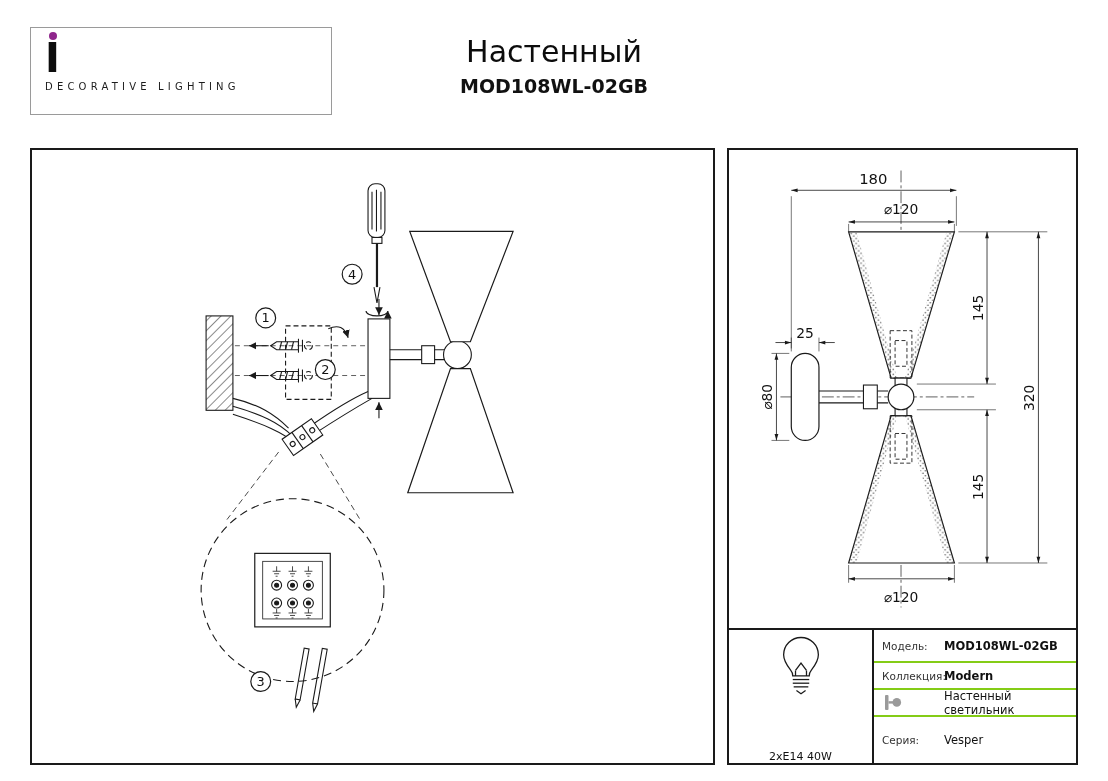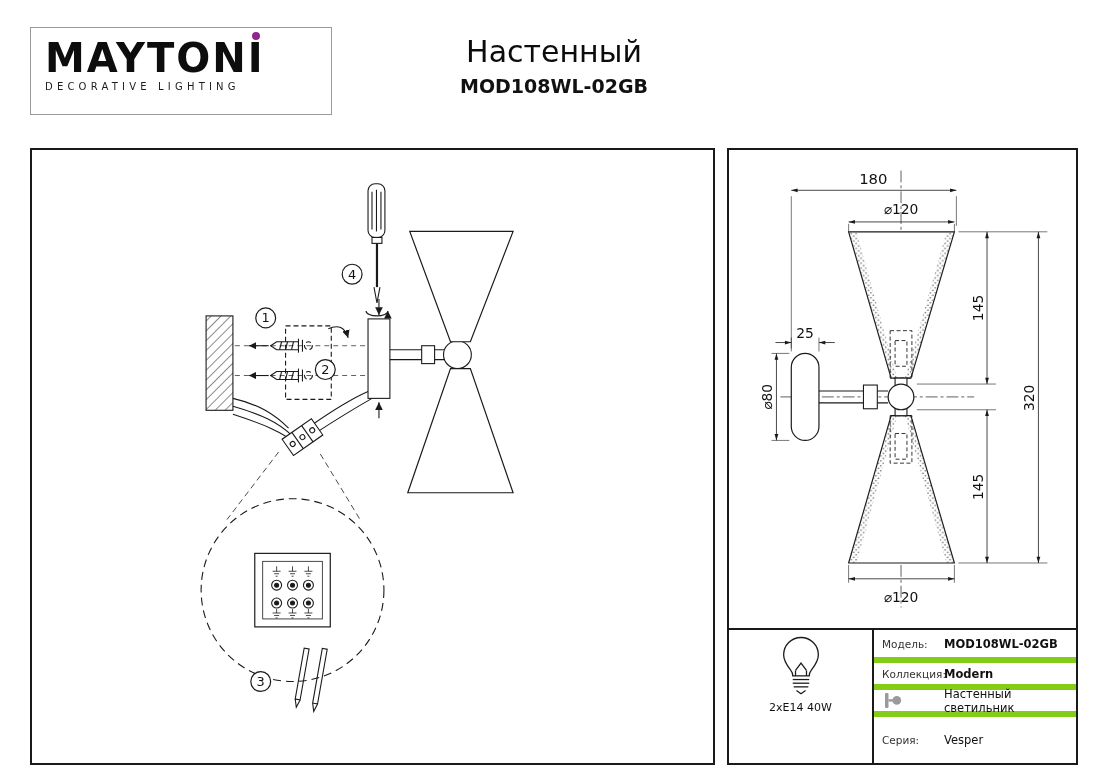--- a/index.html
+++ b/index.html
@@ -35,25 +35,25 @@
   .panel{position:absolute;border:2px solid #1a1a1a;background:#fff;}
   .panel.left{left:30px;top:148px;width:685px;height:617px;}
   .panel.right{left:727px;top:148px;width:351px;height:617px;display:flex;flex-direction:column;}
   .panel svg{display:block;}
 
   
   .dim-svg{flex:0 0 478px;}
   .specs{flex:1;border-top:2px solid #1a1a1a;display:flex;min-height:0;}
   .bulb-cell{
     width:145px;border-right:2px solid #1a1a1a;
-    display:flex;flex-direction:column;align-items:center;justify-content:flex-start;gap:3px;
+    display:flex;flex-direction:column;align-items:center;justify-content:space-between;gap:3px;
   }
   .bulb-label{font-size:11px;color:#111;}
   .spec-table{flex:1;display:flex;flex-direction:column;font-size:11px;}
-  .spec-row{display:flex;align-items:center;padding-left:8px;border-bottom:6px solid #84cc16;}
+  .spec-row{display:flex;align-items:center;padding-left:8px;border-bottom:2px solid #84cc16;}
   .spec-row:nth-child(1){height:33px;}
   .spec-row:nth-child(2){height:27px;}
   .spec-row:nth-child(3){height:27px;}
   .spec-row:nth-child(4){flex:1;border-bottom:none;}
   .spec-label{width:62px;color:#333;font-size:10.5px;flex:none;}
   .spec-value{font-size:11.5px;}
   .spec-value.bold{font-weight:bold;}
   .spec-icon{width:62px;flex:none;display:flex;align-items:center;}
 
   
@@ -62,21 +62,20 @@
   .dimtxt-lg{font-size:15px;}
   .steptxt{font-size:13px;}
 </style>
 </head>
 <body>
 
 <div class="sheet">
 
   <div class="logo-box">
     <div class="brand-word">
-      <span>MAYTON</span>
         <span class="brand-i"><span>I</span><span class="i-dot"></span></span>
     </div>
     <div class="brand-sub">DECORATIVE LIGHTING</div>
   </div>
 
   <div class="title-block">
     <div class="doc-title">Настенный</div>
     <div class="doc-model">MOD108WL-02GB</div>
   </div>
 

